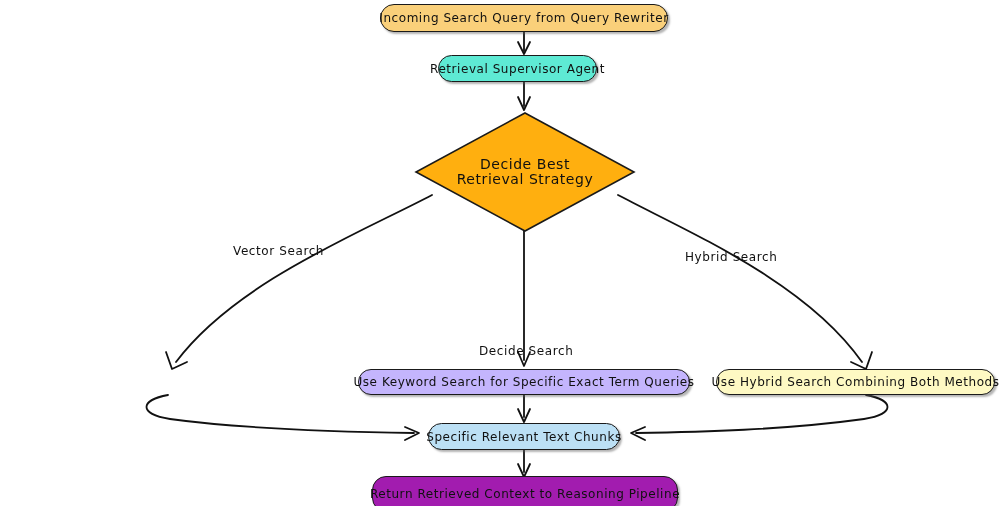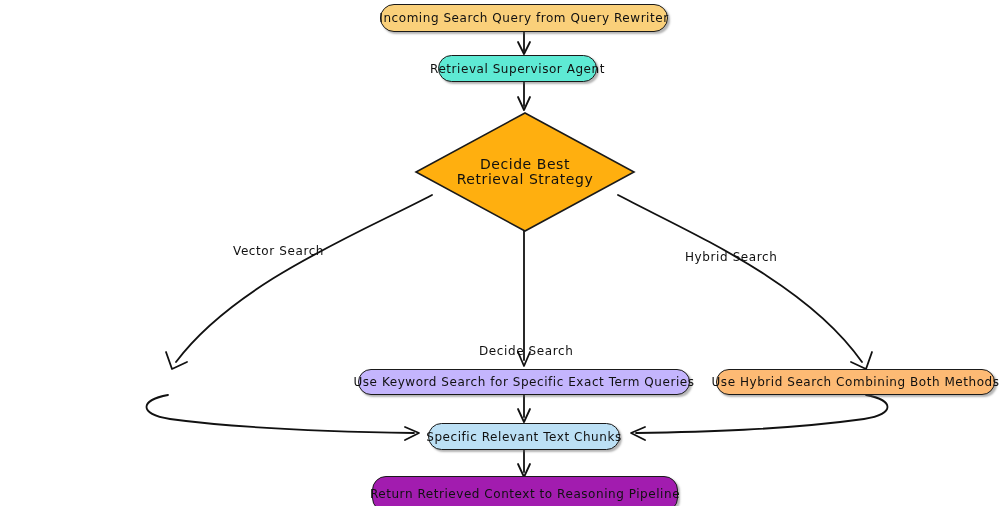--- a/index.html
+++ b/index.html
@@ -139,19 +139,19 @@
 
   <div class="edge-label" style="left:233px; top:244px;">Vector Search</div>
 
   <div class="edge-label" style="left:479px; top:344px;">Decide Search</div>
 
   <div class="edge-label" style="left:685px; top:250px;">Hybrid Search</div>
 
 
   <div class="node" style="left:358px; top:369px; width:332px; height:26px; background:#c4b5fd;">Use Keyword Search for Specific Exact Term Queries</div>
 
-  <div class="node" style="left:716px; top:369px; width:279px; height:26px; background:#fdba74;">Use Hybrid Search Combining Both Methods</div>
+  <div class="node" style="left:716px; top:369px; width:279px; height:26px; background:#fef9c3;">Use Hybrid Search Combining Both Methods</div>
 
   <div class="node" style="left:428px; top:423px; width:192px; height:27px; background:#BCE0F5;">Specific Relevant Text Chunks</div>
 
   <div class="node" style="left:372px; top:476px; width:306px; height:36px; background:#a21caf;">Return Retrieved Context to Reasoning Pipeline</div>
 
 </div>
 
 </body></html>

